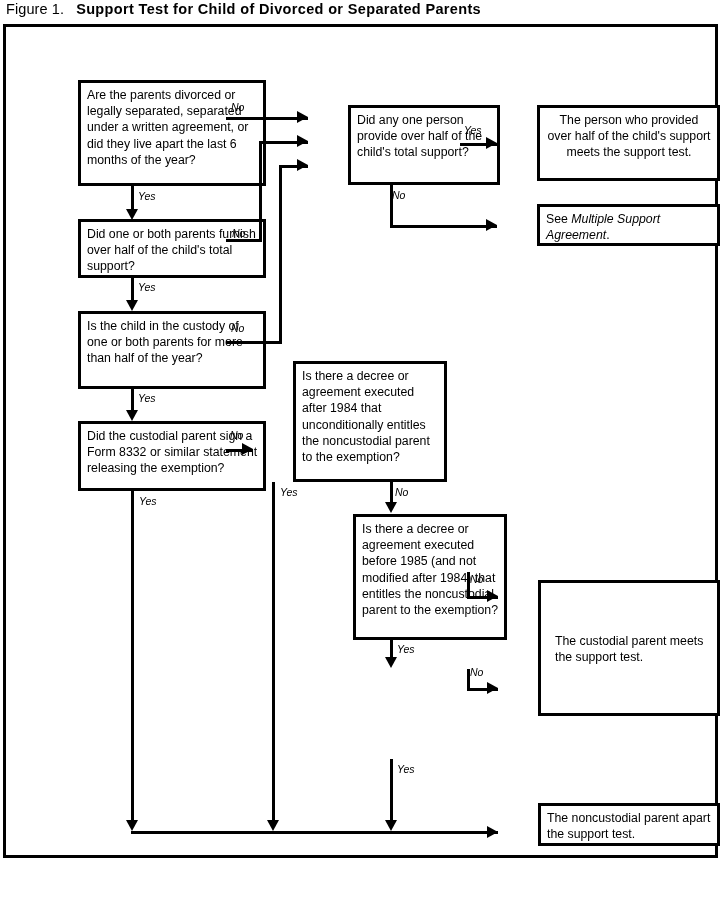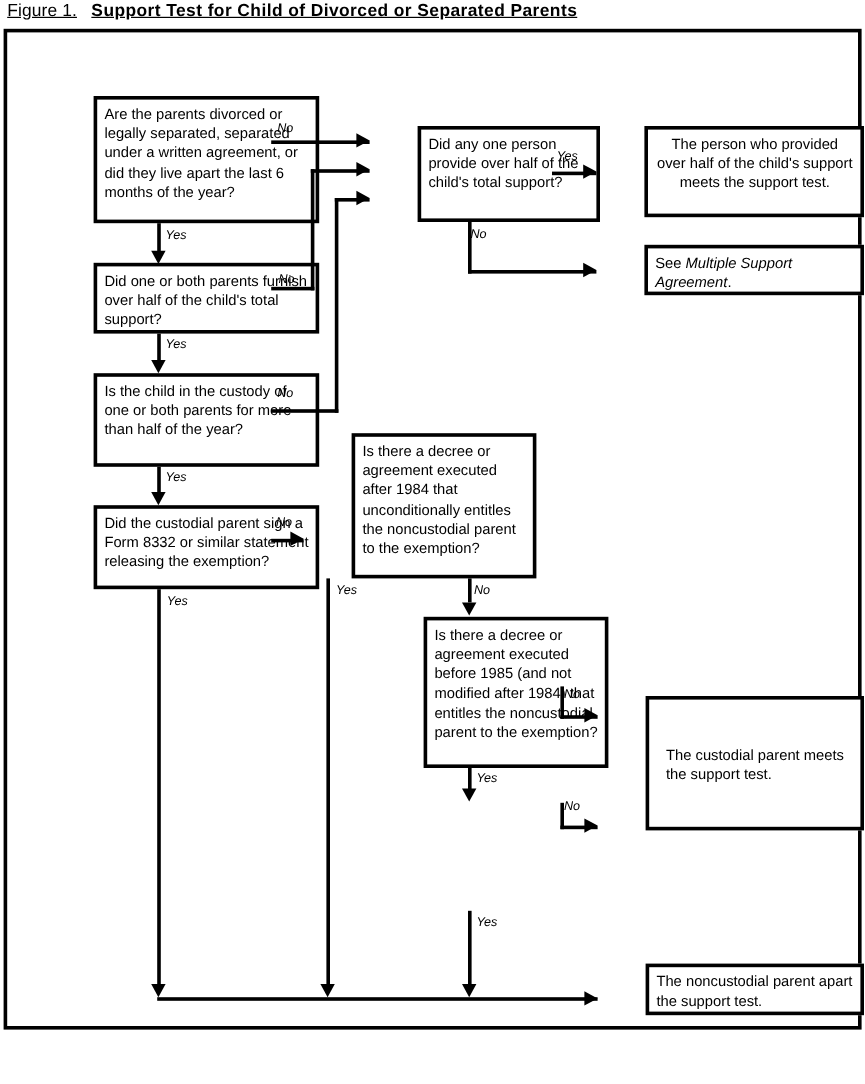--- a/index.html
+++ b/index.html
@@ -21,21 +21,20 @@
   }
   
   .fig-title {
     position: absolute;
     left: 6px;
     top: 1px;
     height: 20px;
     white-space: nowrap;
     font-size: 14.5px;
     letter-spacing: 0.1px;
-    text-decoration: underline;
   }
   .fig-title .fig-num {
     font-weight: normal;
   }
   .fig-title .fig-name {
     font-weight: bold;
     margin-left: 12px;
     letter-spacing: 0.35px;
   }
   
@@ -155,21 +154,21 @@
 
   <div class="node thick" style="left:253px; top:361px; width:154px; height:121px;">
     <span class="txt">Is there a decree or agreement executed after 1984 that unconditionally entitles the noncustodial parent to the exemption?</span>
   </div>
 
   <div class="node thick" style="left:313px; top:514px; width:154px; height:126px;">
     <span class="txt">Is there a decree or agreement executed before 1985 (and not modified after 1984) that entitles the noncustodial parent to the exemption?</span>
   </div>
 
 
-  <div class="node thick vcenter" style="left:498px; top:580px; width:182px; height:112px;">
+  <div class="node thick vcenter" style="left:498px; top:580px; width:182px; height:136px;">
     <span class="txt" style="padding-left:8px;">The custodial parent meets the support test.</span>
   </div>
 
   <div class="node thick" style="left:498px; top:803px; width:182px; height:43px;">
     <span class="txt">The noncustodial parent apart the support test.</span>
   </div>
 
   <div class="hline" style="left:226px; top:117px; width:82px;"></div>
   <div class="arrow-r" style="left:297px; top:111px;"></div>
   <div class="edge-label" style="left:231px; top:101px;">No</div>

